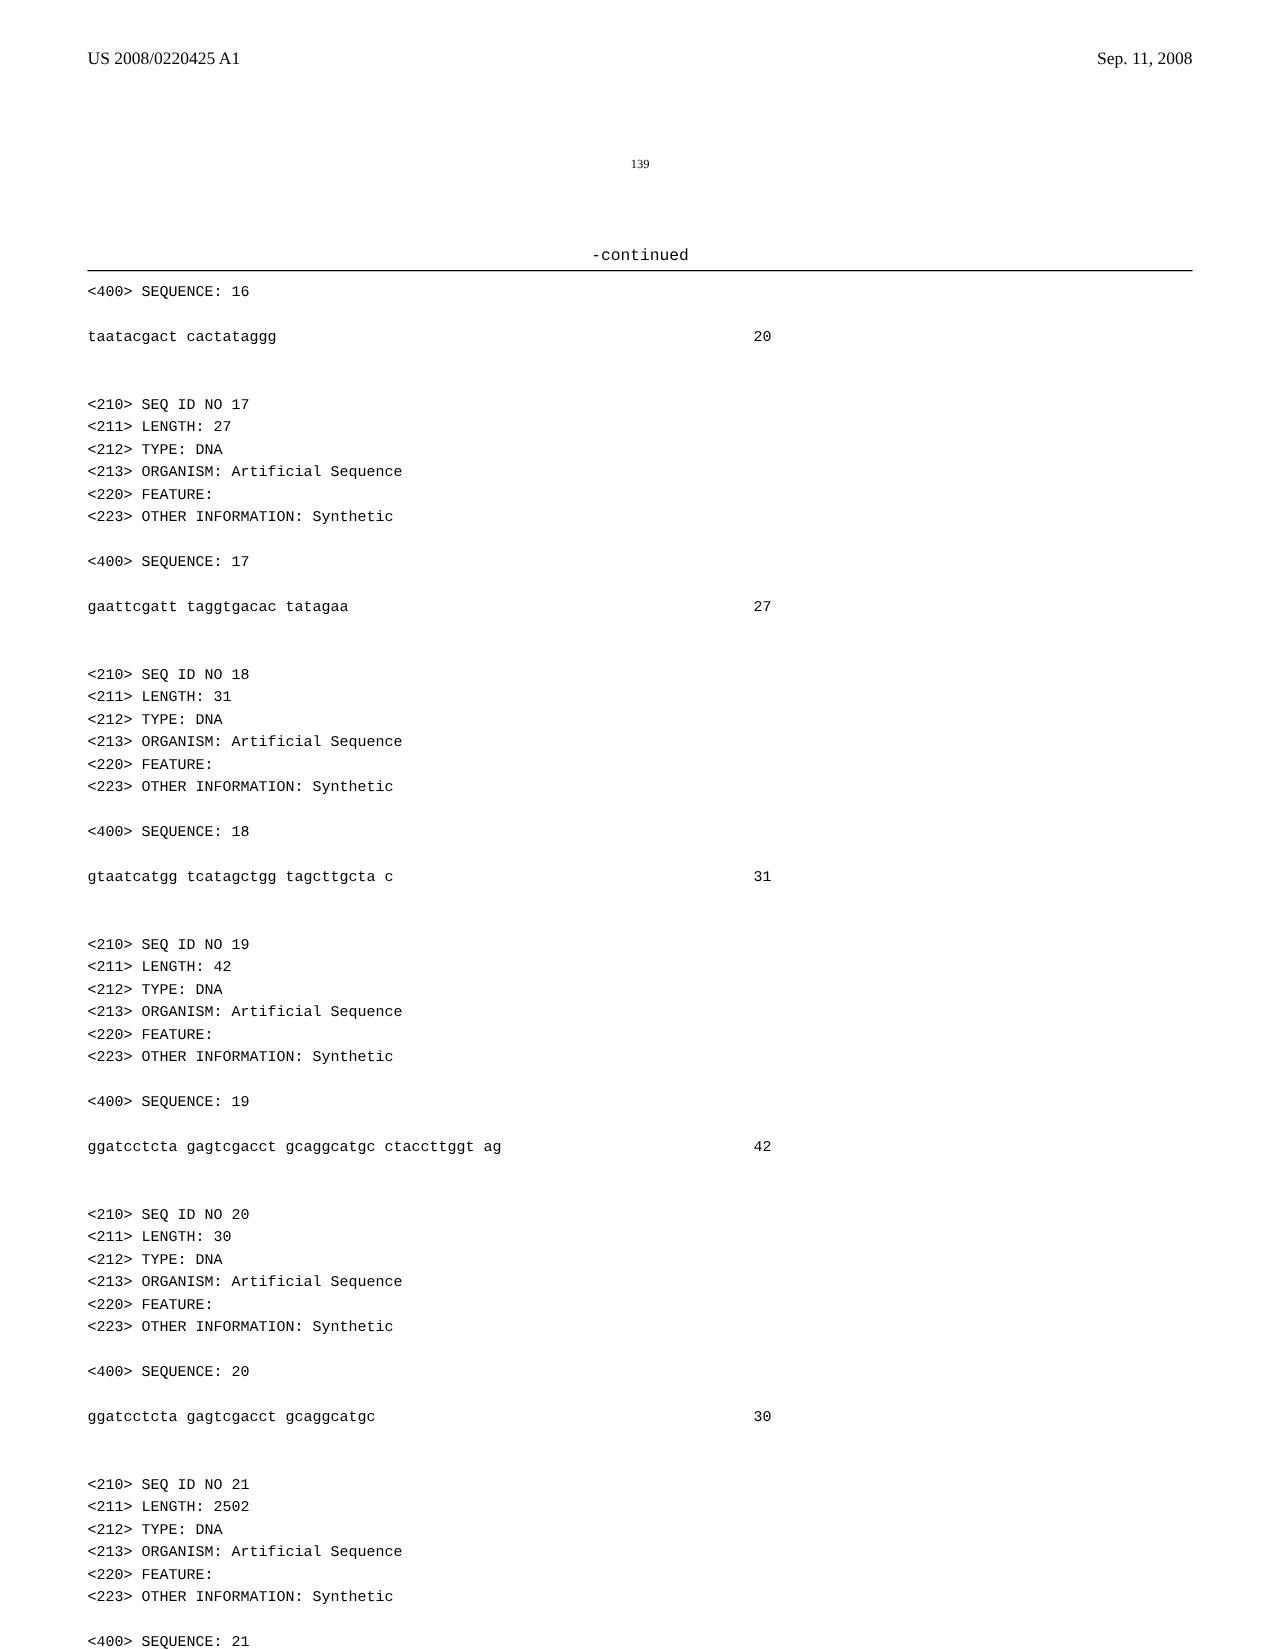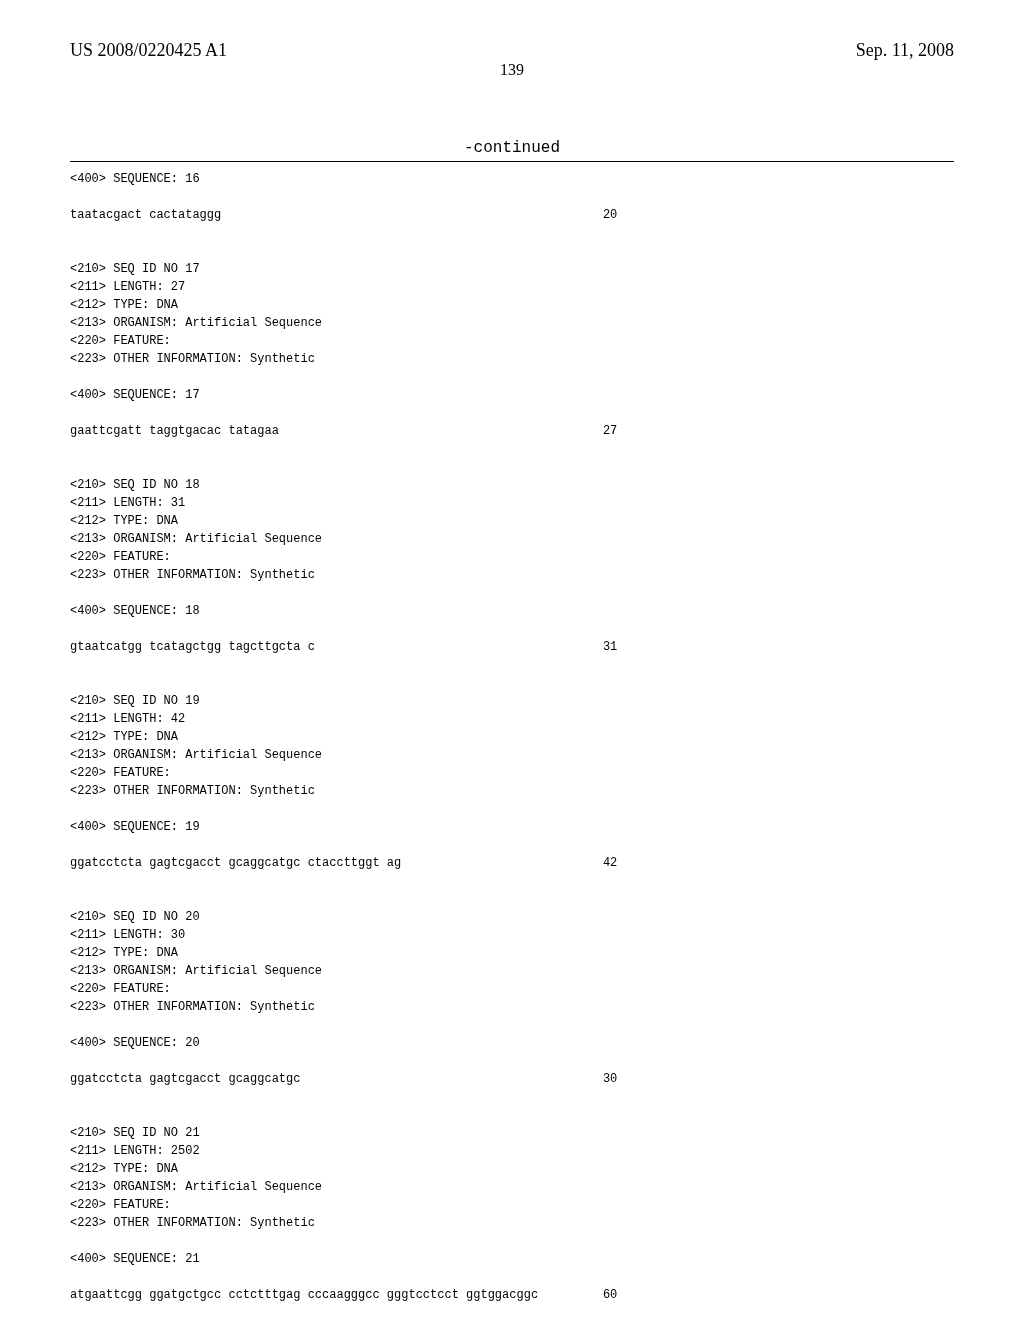--- a/index.html
+++ b/index.html
@@ -9,36 +9,37 @@
       padding: 0;
       width: 1024px;
       background: white;
     }
     .page {
       padding: 40px 70px;
     }
     .header {
       display: flex;
       justify-content: space-between;
-      font-size: 18px;
+      font-size: 14px;
+      margin-bottom: 70px;
     }
     .header-left {
       text-align: left;
     }
     .header-right {
     }
     .page-number {
       text-align: center;
-      font-size: 16px;
+      font-size: 10px;
       margin-bottom: 60px;
     }
     .continued {
       text-align: center;
       font-family: "Courier New", monospace;
-      font-size: 16px;
+      font-size: 13px;
       margin-bottom: 4px;
     }
     .hr-line {
       border: none;
       border-top: 1px solid #000;
       margin: 0 0 8px 0;
     }
     .sequence-block {
       font-family: "Courier New", monospace;
       font-size: 12px;

